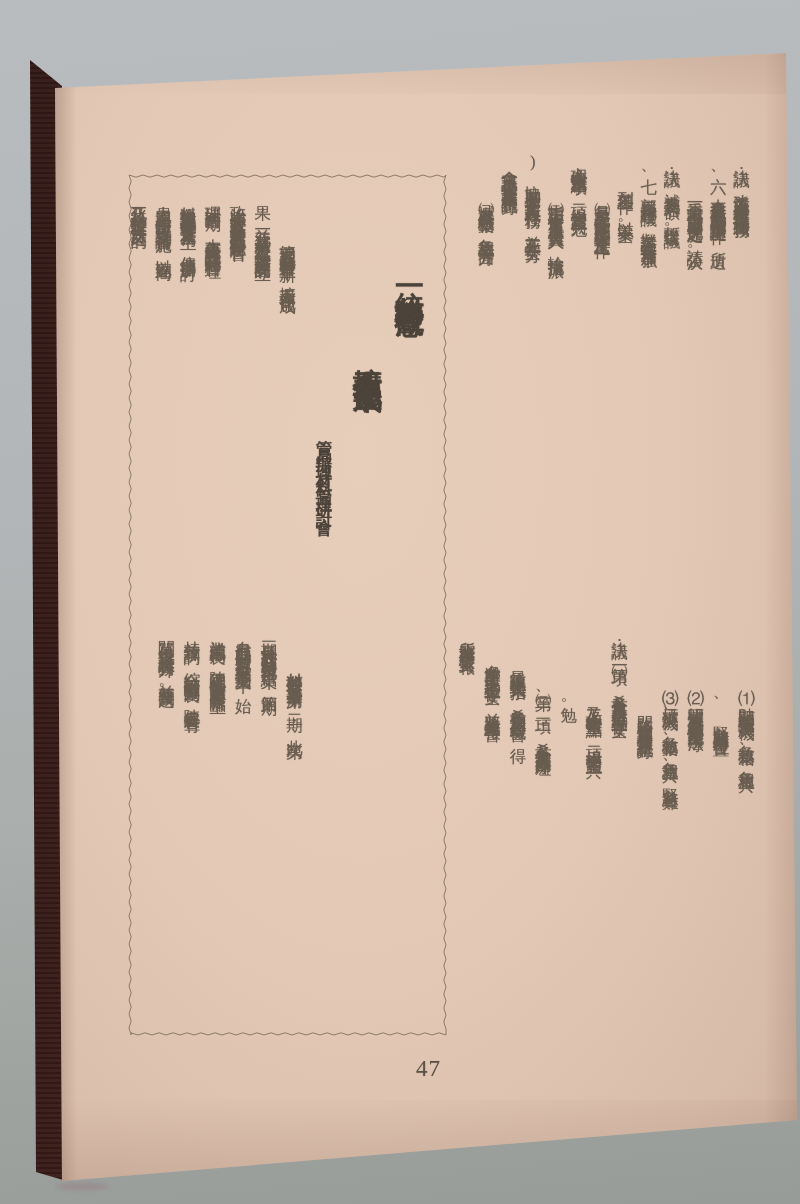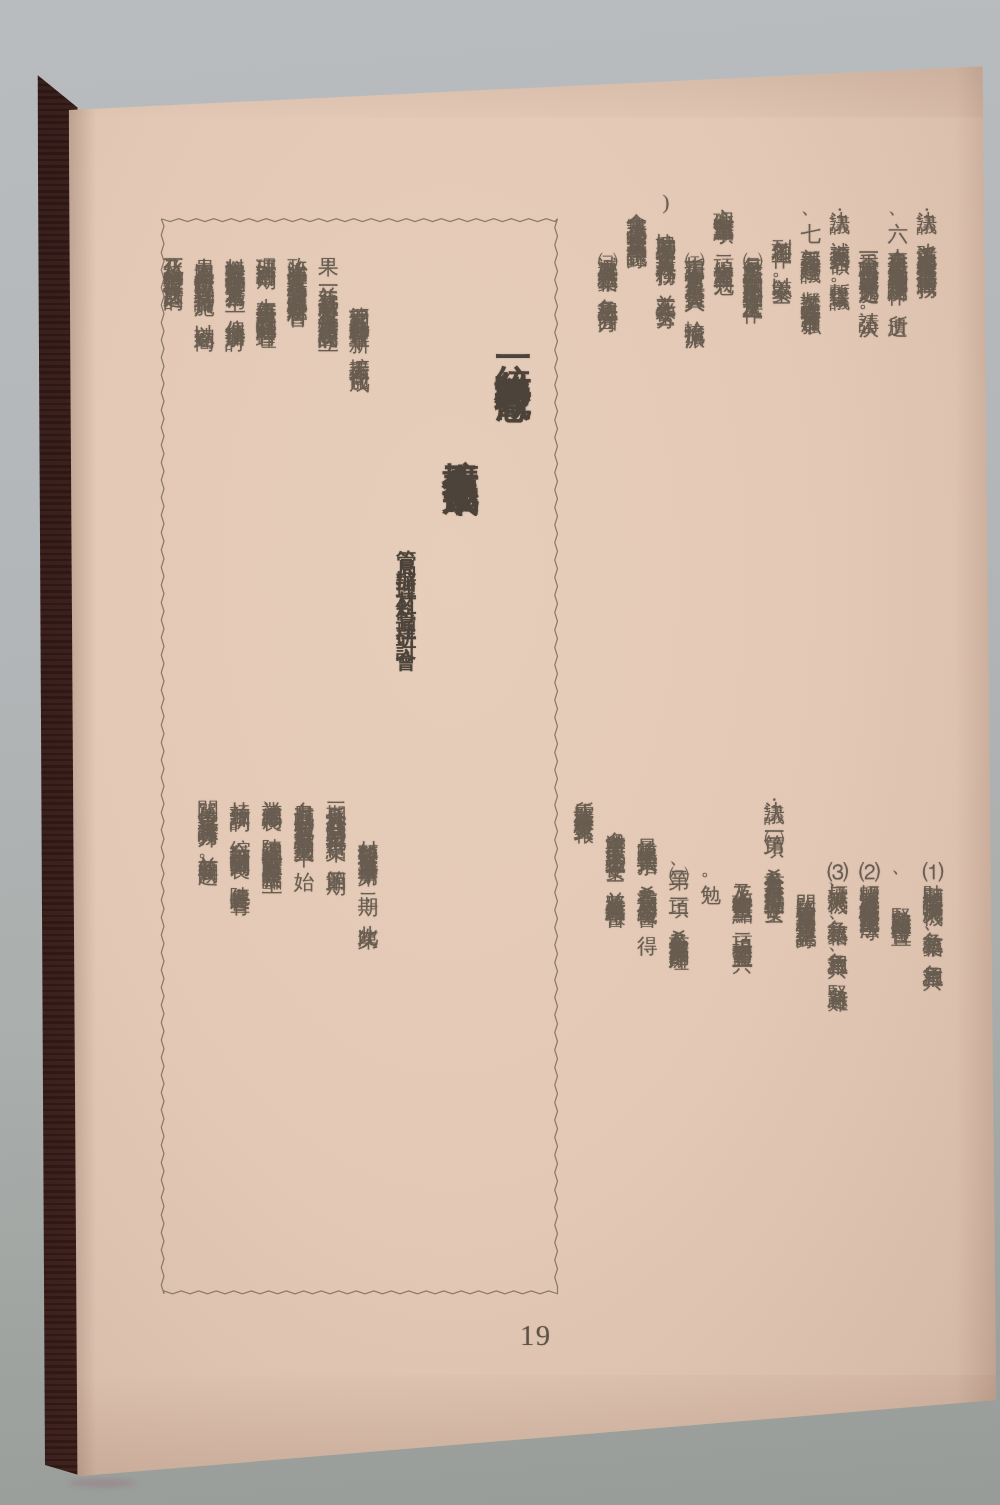--- a/index.html
+++ b/index.html
@@ -105,15 +105,15 @@
       <div class="vgroup" style="top:456px;right:144px;">
           <div class="vcol" style="right: 0px; padding-top: 31.28px;">材料管理研究會過去舉辦第一、二期,此次第</div>
           <div class="vcol" style="right: 25.6px; padding-top: 0px;">三期係於六月廿八日開始至七月一日結束,第四期</div>
           <div class="vcol" style="right: 51.2px; padding-top: 0px;">自七月五日開始於七月八日結束各爲期三天半。始</div>
           <div class="vcol" style="right: 76.8px; padding-top: 0px;">業式由繆局長、陳總工程師暨供應處陳處長親臨主</div>
           <div class="vcol" style="right: 102.4px; padding-top: 0px;">持並致訓詞,綜合討論則由賀副局長、陳處長暨有</div>
           <div class="vcol" style="right: 128px; padding-top: 0px;">關單位主管主持討論實務外,並答覆問題。</div>
         </div>
     </div>
 
-    <div class="pagenum">19</div>
+    <div class="pagenum">47</div>
   </div>
 </div>
 
 </body></html>

